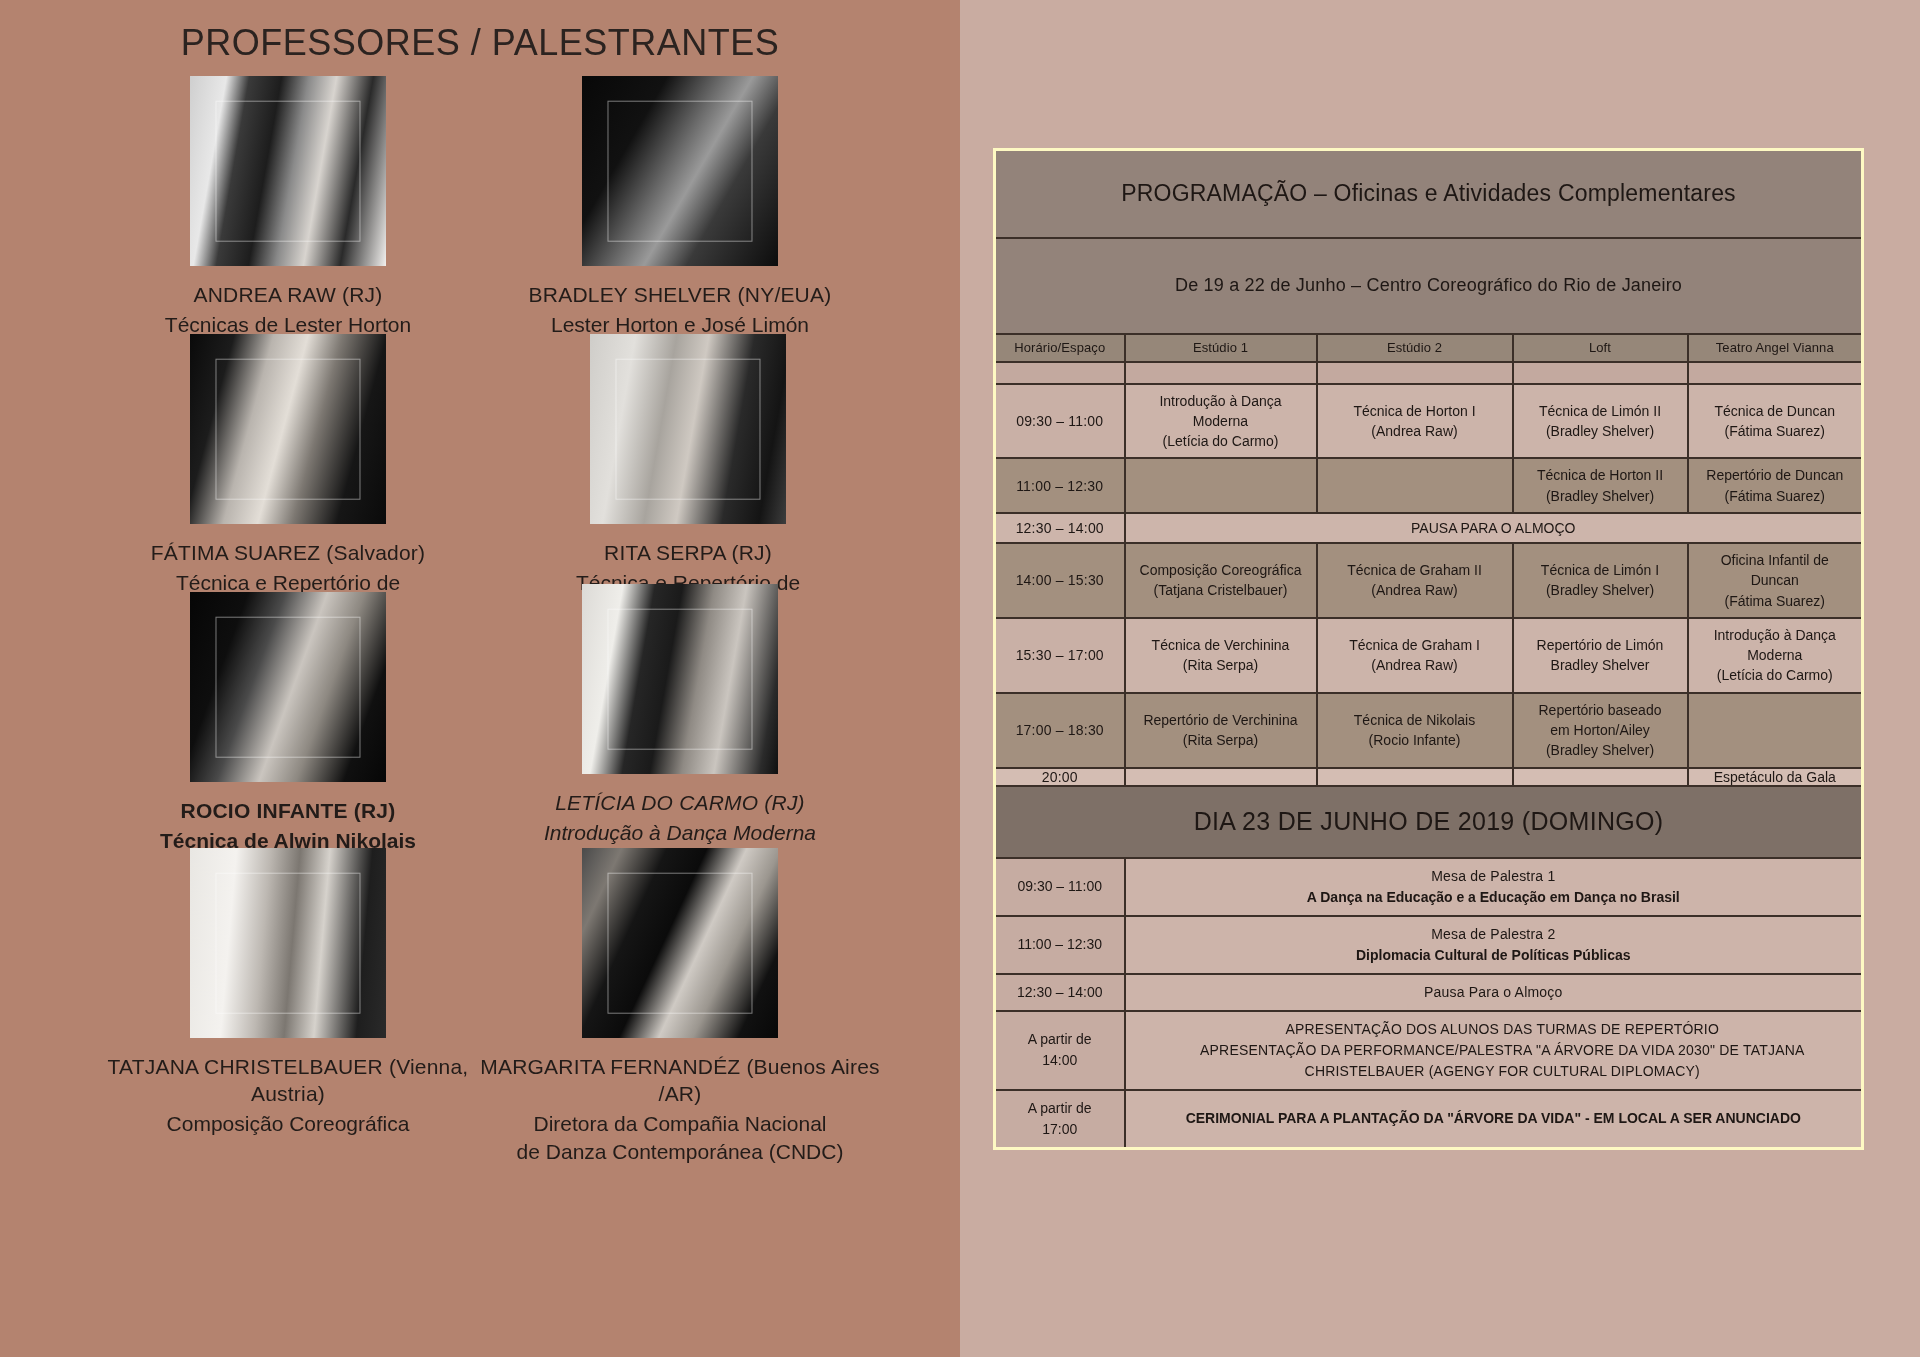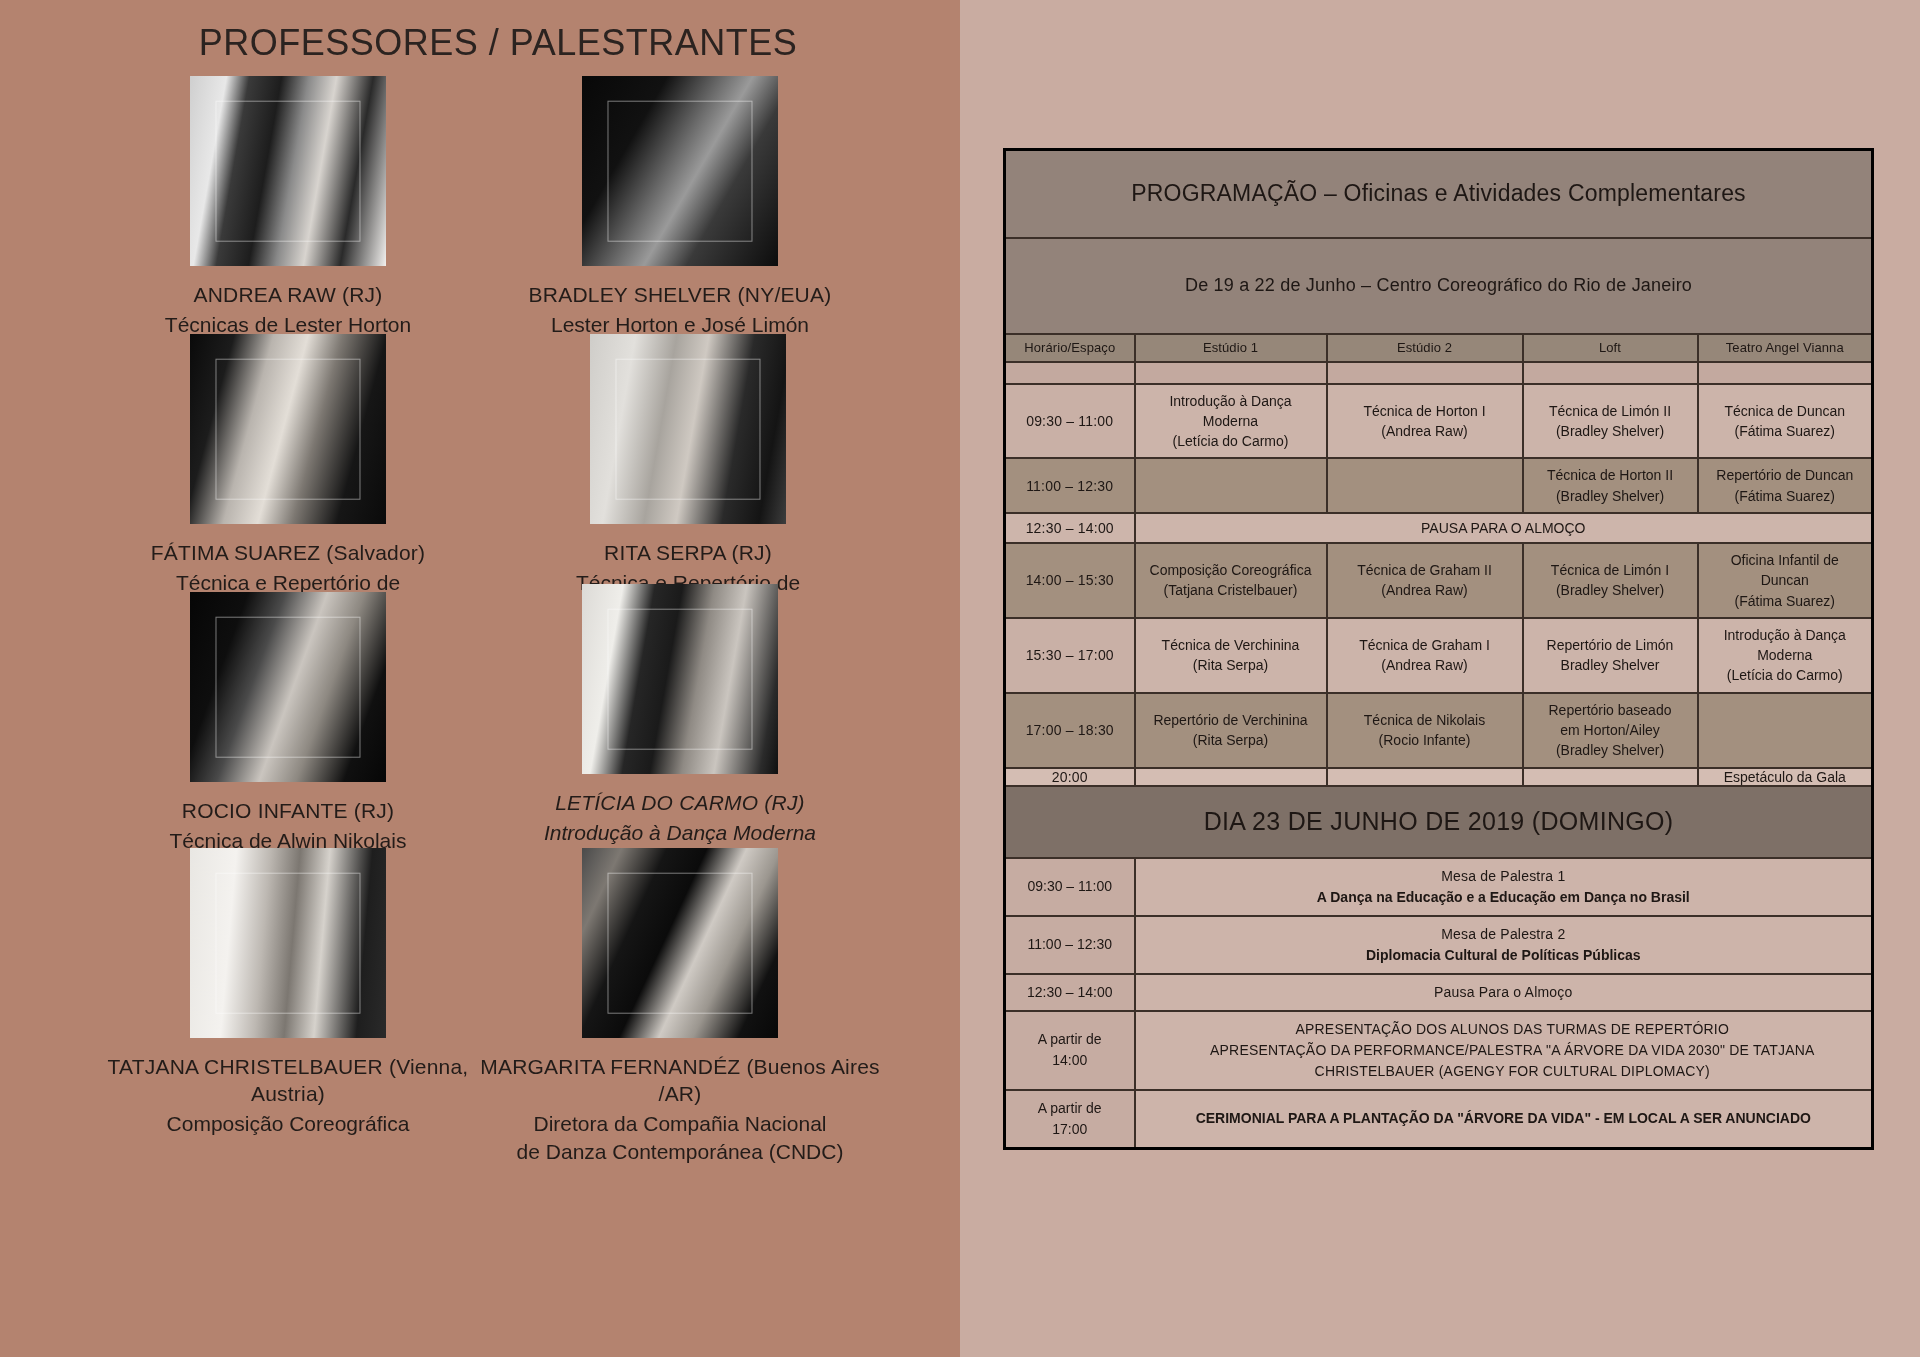--- a/index.html
+++ b/index.html
@@ -9,21 +9,21 @@
     overflow: hidden; background: #ffffff;
   }
   #page { position: relative; width: 1920px; height: 1357px; }
 
   
   #left-panel {
     position: absolute; left: 0; top: 0; width: 960px; height: 1357px;
     background: #b4836f;
   }
   #page-title {
-    position: absolute; left: 18px; top: 22px; width: 960px;
+    position: absolute; left: 0; top: 22px; width: 960px;
     text-align: center; font-size: 36px; letter-spacing: 0.5px;
     color: #2b2320; font-weight: 400;
   }
   .teacher-card { position: absolute; width: 400px; text-align: center; }
   .photo-wrap {
     width: 196px; height: 190px; margin: 0 auto;
     position: relative; overflow: hidden;
     background: #111;
   }
   .photo-wrap .pin {
@@ -42,23 +42,23 @@
     font-size: 21px; color: #231c19; line-height: 1.33; margin-top: 2px;
   }
   .teacher-role span { display:block; }
 
   
   #right-panel {
     position: absolute; left: 960px; top: 0; width: 960px; height: 1357px;
     background: #c9aca1;
   }
   #prog-table {
-    position: absolute; left: 43px; top: 148px;
+    position: absolute; left: 33px; top: 148px;
     width: 868px;
-    border: 3px solid #000000;
+    border: 3px solid #fef9c3;
     border-collapse: collapse;
     background: #22c55e;
     table-layout: fixed;
   }
   #prog-table td {
     border: 2px solid #3b2f28;
     text-align: center; vertical-align: middle;
     color: #1e1714;
   }
   .banner1 {
@@ -138,21 +138,21 @@
           <div class="photo-wrap">
             <div class="ph" style="background:linear-gradient(100deg,#cfcdc9 0%,#e2e0dc 20%,#a8a49e 38%,#cfc9c2 52%,#2a2a2a 72%,#141414 88%,#3d3d3d 100%);"></div>
             <div class="pin"></div>
           </div>
           <div class="teacher-name">RITA SERPA (RJ)</div>
           <div class="teacher-role">
             <span>Técnica e Repertório de</span>
             <span>Nina Verchinina</span>
           </div>
         </div>
-        <div class="teacher-card" style="left: 88px; top: 592px;">
+        <div class="teacher-card" style="left: 88px; top: 592px; font-weight: bold;">
           <div class="photo-wrap">
             <div class="ph" style="background:linear-gradient(110deg,#060606 0%,#0e0e0e 22%,#4a4a4a 36%,#cac5bf 52%,#8d8881 66%,#101010 84%,#060606 100%);"></div>
             <div class="pin"></div>
           </div>
           <div class="teacher-name">ROCIO INFANTE (RJ)</div>
           <div class="teacher-role">
             <span>Técnica de Alwin Nikolais</span>
           </div>
         </div>
         <div class="teacher-card" style="left: 480px; top: 584px; font-style: italic;">

